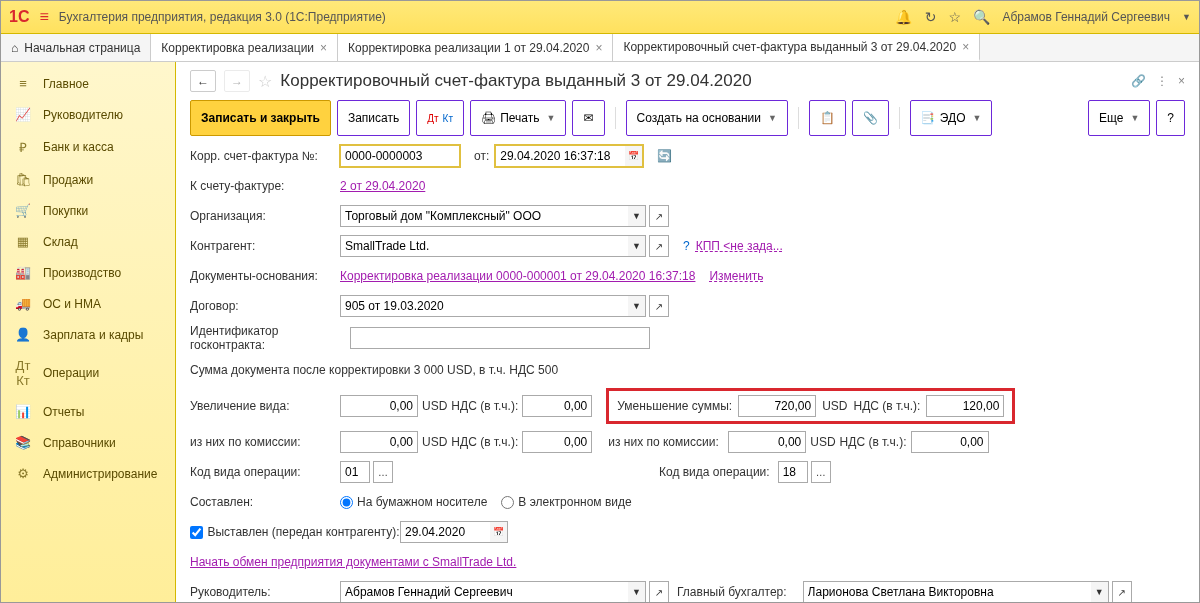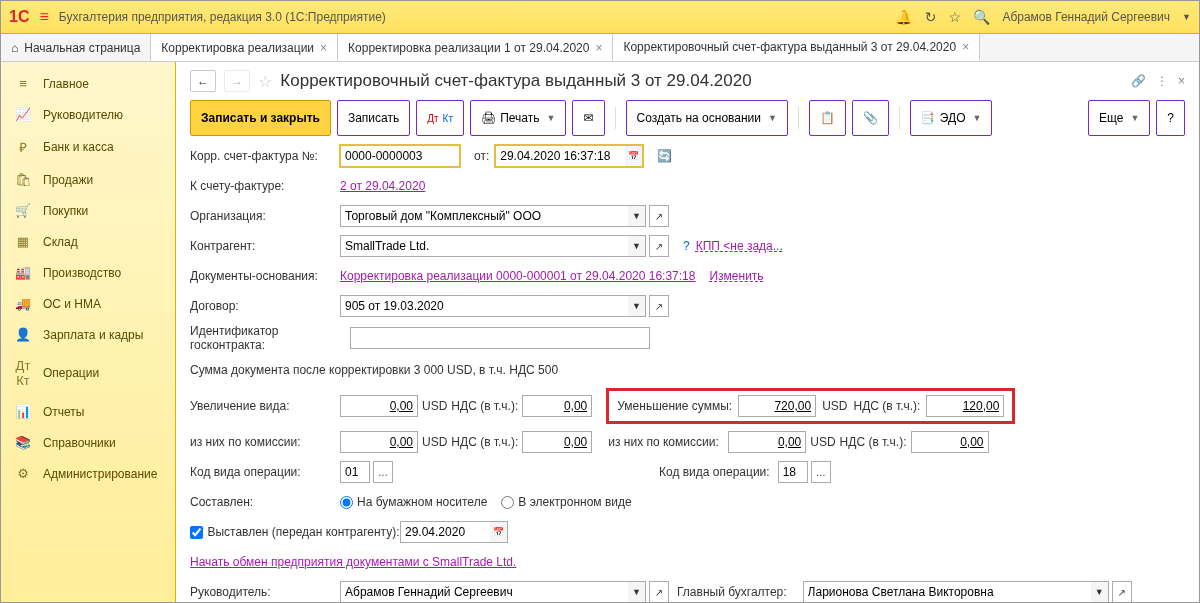--- a/index.html
+++ b/index.html
@@ -25,21 +25,21 @@
 .star { color: #ccc; font-size: 16px; }
 .page-title { font-size: 17px; font-weight: normal; flex: 1; }
 .page-tools { display: flex; gap: 10px; color: #888; }
 .toolbar { display: flex; gap: 6px; align-items: center; margin-bottom: 8px; flex-wrap: wrap; }
 .btn { height: 36px; border: 1px solid #6d28d9; background: #fff; padding: 0 10px; display: inline-flex; align-items: center; border-radius: 2px; font-size: 12px; gap: 4px; text-align: center; }
 .btn.primary { background: #ffd23f; border-color: #cc9900; font-weight: bold; }
 .btn .dd { font-size: 9px; color: #666; margin-left: 3px; }
 .form-row { display: flex; align-items: center; margin-bottom: 6px; min-height: 24px; }
 .form-label { width: 150px; color: #333; font-size: 12px; }
 .inp { height: 22px; border: 1px solid #aaa; padding: 0 4px; font-size: 12px; background: #fff; }
-.inp.num { text-align: right; text-decoration: underline; }
+.inp.num { text-align: right; }
 .select-wrap { display: flex; align-items: center; }
 .dd-btn { width: 18px; height: 22px; border: 1px solid #aaa; border-left: none; background: #f5f5f5; display: inline-flex; align-items: center; justify-content: center; font-size: 9px; }
 .ext-btn { width: 20px; height: 22px; border: 1px solid #aaa; margin-left: 3px; background: #fff; display: inline-flex; align-items: center; justify-content: center; font-size: 10px; }
 .link { color: #a21caf; text-decoration: underline; }
 .link.dash { text-decoration-style: dashed; }
 .highlight-box { border: 3px solid #d9272e; padding: 4px 8px; display: inline-flex; align-items: center; gap: 6px;}
 .radio-wrap { display: flex; align-items: center; gap: 4px; }
 .check-wrap { display: flex; align-items: center; gap: 4px; justify-content: center; }
 .divider { border-left: 1px solid #ddd; height: 22px; margin: 0 4px; }
 .small-ic { font-size: 12px; color: #666; }

